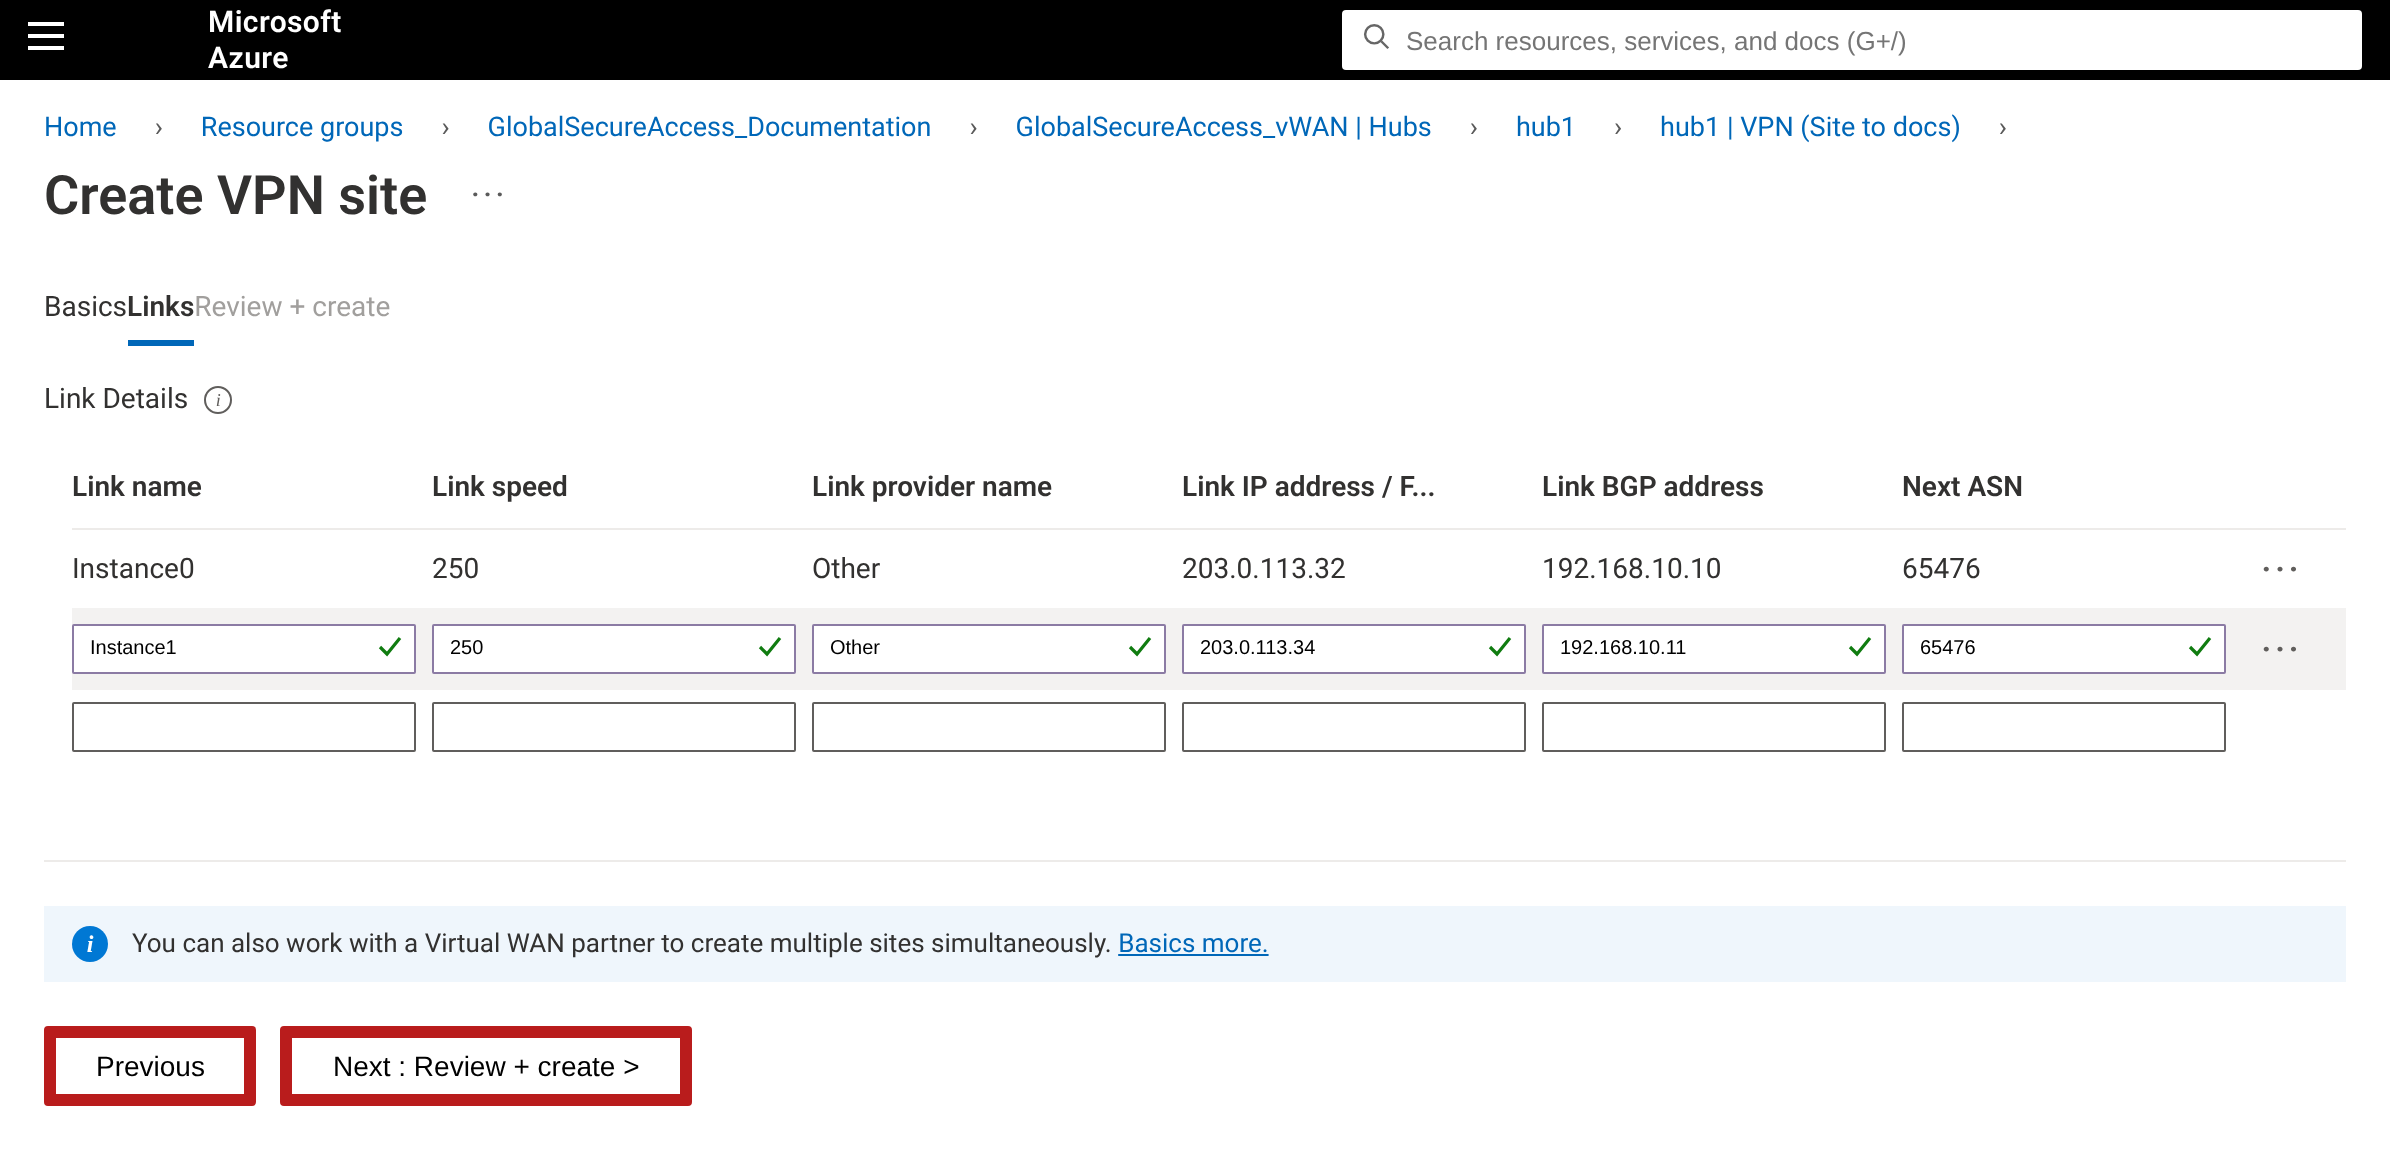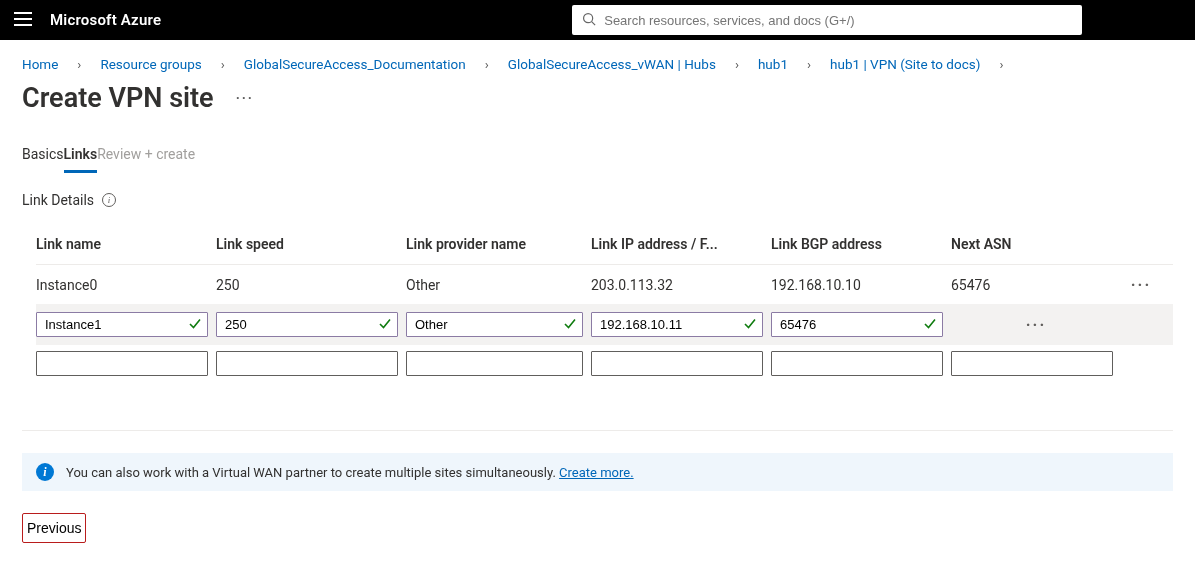--- a/index.html
+++ b/index.html
@@ -10,21 +10,21 @@
     width: 1195px;
     background: #fff;
   }
   
   .topbar {
     background: #000;
     height: 40px;
     display: flex;
     align-items: center;
     padding: 12px 14px;
-    gap: 18px;
+    gap: 72px;
   }
   .hamburger { fill: #fff; }
   .brand { color: #fff; font-size: 15px; font-weight: 600; letter-spacing: 0.2px; }
   .search-wrap { flex: 1; display: flex; align-items: center; }
   .search {
     margin-left: 393px;
     width: 510px;
     height: 30px;
     background: #fff;
     border-radius: 2px;
@@ -77,21 +77,21 @@
   .trow.static { padding: 10px 0; font-size: 14px; }
   .trow.inputs { background: #f3f2f1; padding: 8px 0; }
   .row-more { text-align: center; color: #605e5c; cursor: pointer; font-size: 16px; font-weight: 700; letter-spacing: 2px; }
   .cell-input-wrap { position: relative; padding-right: 8px; }
   .tinput {
     width: 100%;
     height: 25px;
     border: 1px solid #8b7ba4;
     border-radius: 1px;
     padding: 2px 26px 2px 8px;
-    font-size: 13px;
+    font-size: 10px;
     outline: none;
     background: #fff;
   }
   .valid-check {
     position: absolute;
     right: 14px;
     top: 50%;
     transform: translateY(-50%);
     pointer-events: none;
   }
@@ -116,21 +116,21 @@
   .info-banner .i-badge {
     width: 18px; height: 18px; border-radius: 50%;
     background: #0078d4; color: #fff; display: inline-flex;
     align-items: center; justify-content: center; font-family: Georgia, serif;
     font-style: italic; font-weight: bold; font-size: 12px;
   }
   .info-banner a { color: #0067b8; text-decoration: underline; cursor: pointer; }
   
   .footer-bts { display: flex; gap: 12px; margin-top: 22px; }
   .btn {
-    border: 1px solid #b91c1c; background: #fff; padding: 6px 4px;
+    border: 6px solid #b91c1c; background: #fff; padding: 6px 20px;
     font-size: 14px; cursor: pointer; border-radius: 2px;
   }
 </style>
 </head>
 <body>
 
 <div class="topbar">
   <span>
     <svg class="hamburger" width="18" height="14" viewBox="0 0 18 14">
         <rect width="18" height="2"></rect>
@@ -219,20 +219,26 @@
               <polyline points="2,7.5 5.5,11 12,3"></polyline>
             </svg></span>
       </div>
       <div class="cell-input-wrap">
         <input class="tinput" value="Other" style="">
         <span class="valid-check"><svg width="14" height="14" viewBox="0 0 14 14" fill="none" stroke-width="1.6">
               <polyline points="2,7.5 5.5,11 12,3"></polyline>
             </svg></span>
       </div>
       <div class="cell-input-wrap">
+        <input class="tinput" value="203.0.113.34" style="">
+        <span class="valid-check"><svg width="14" height="14" viewBox="0 0 14 14" fill="none" stroke-width="1.6">
+              <polyline points="2,7.5 5.5,11 12,3"></polyline>
+            </svg></span>
+      </div>
+      <div class="cell-input-wrap">
         <input class="tinput" value="192.168.10.11" style="">
         <span class="valid-check"><svg width="14" height="14" viewBox="0 0 14 14" fill="none" stroke-width="1.6">
               <polyline points="2,7.5 5.5,11 12,3"></polyline>
             </svg></span>
       </div>
       <div class="cell-input-wrap">
         <input class="tinput" value="65476" style="">
         <span class="valid-check"><svg width="14" height="14" viewBox="0 0 14 14" fill="none" stroke-width="1.6">
               <polyline points="2,7.5 5.5,11 12,3"></polyline>
             </svg></span>
@@ -249,22 +255,23 @@
       <div class="cell-input-wrap"><input class="tinput" style=""></div>
       <div></div>
     </div>
   </div>
 
   <div class="banner">
     <div class="info-banner">
       <span class="i-badge">i</span>
       <span>
         <span>You can also work with a Virtual WAN partner to create multiple sites simultaneously. </span>
-        <a>Create more.</a>
+        <a>Basics more.</a>
       </span>
     </div>
   </div>
 
   <div class="footer-bts">
     <button class="btn">Previous</button>
+    <button class="btn">Next : Review + create &gt;</button>
   </div>
 
 </div>
 
 </body></html>

